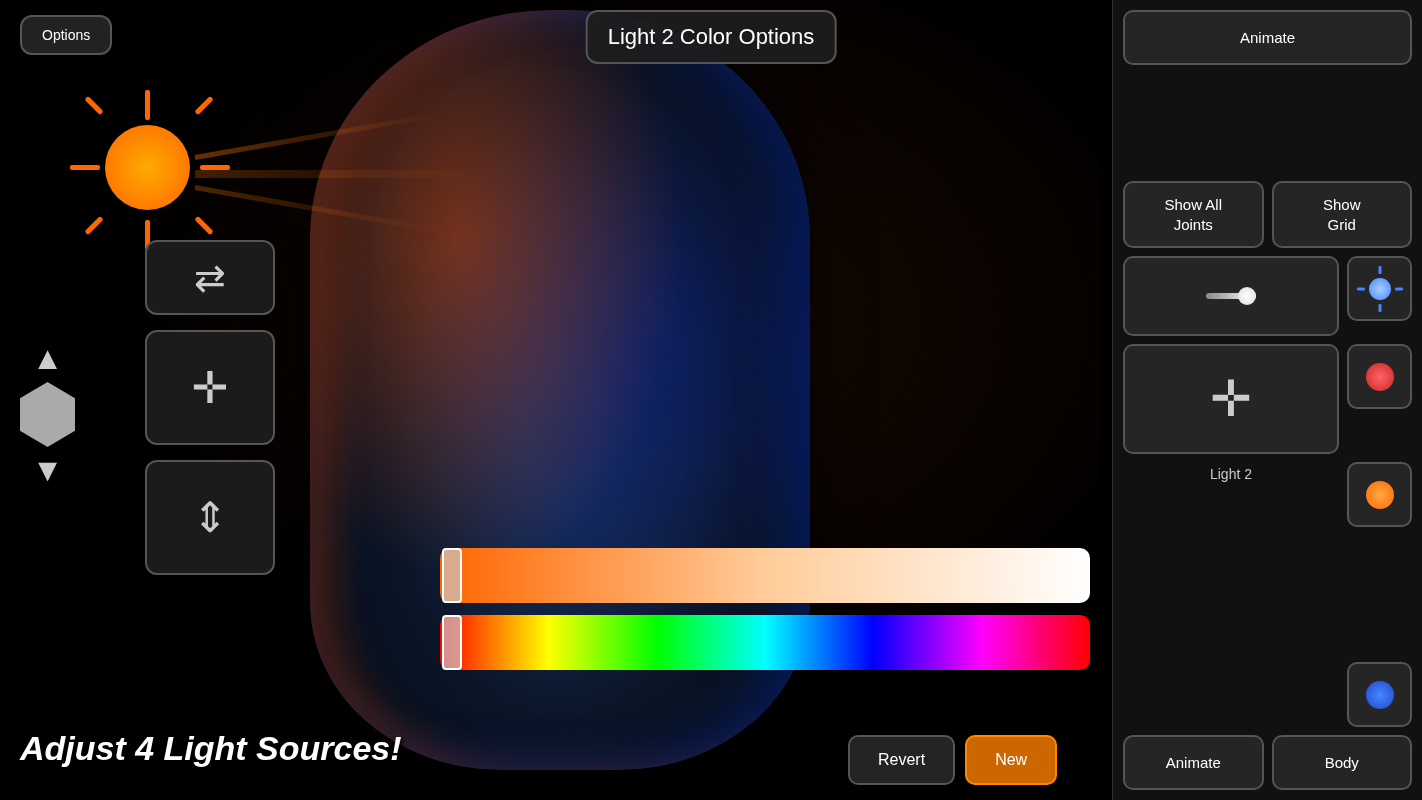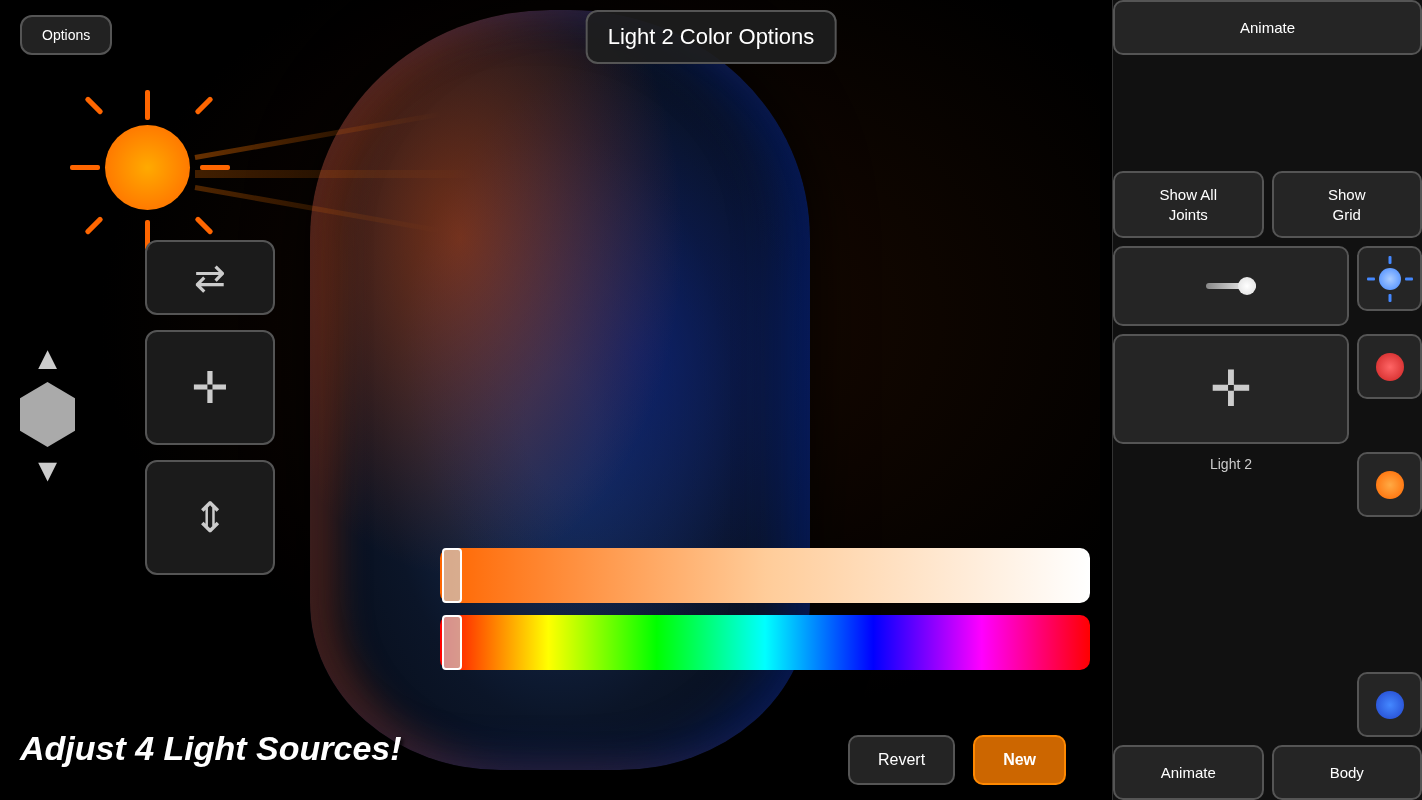--- a/index.html
+++ b/index.html
@@ -66,20 +66,21 @@
     #right-panel {
       position: absolute;
       right: 0;
       top: 0;
       width: 310px;
       height: 800px;
       background: #111;
       border-left: 1px solid #333;
       display: flex;
       flex-direction: column;
+      padding: 10px;
       gap: 8px;
     }
 
     .panel-row {
       display: flex;
       gap: 8px;
     }
 
     .panel-btn {
       flex: 1;
@@ -203,39 +204,38 @@
       text-shadow: 2px 2px 4px #000;
       z-index: 10;
     }
 
     
     #bottom-btns {
       position: absolute;
       left: 820px;
       bottom: 15px;
       display: flex;
-      gap: 18px;
+      gap: 10px;
       z-index: 10;
       padding-left: 28px;
     }
 
     .bottom-btn {
       padding: 14px 28px;
       background: rgba(40,40,40,0.9);
       border: 2px solid #555;
       border-radius: 10px;
       color: #fff;
       font-size: 16px;
       cursor: pointer;
     }
 
     .bottom-btn.orange-bg {
       background: #cc6600;
       border-color: #ff8800;
-      font-weight: bold;
     }
 
     
     .light2-label {
       font-size: 14px;
       color: #ccc;
       text-align: center;
       margin-top: 4px;
     }
 

